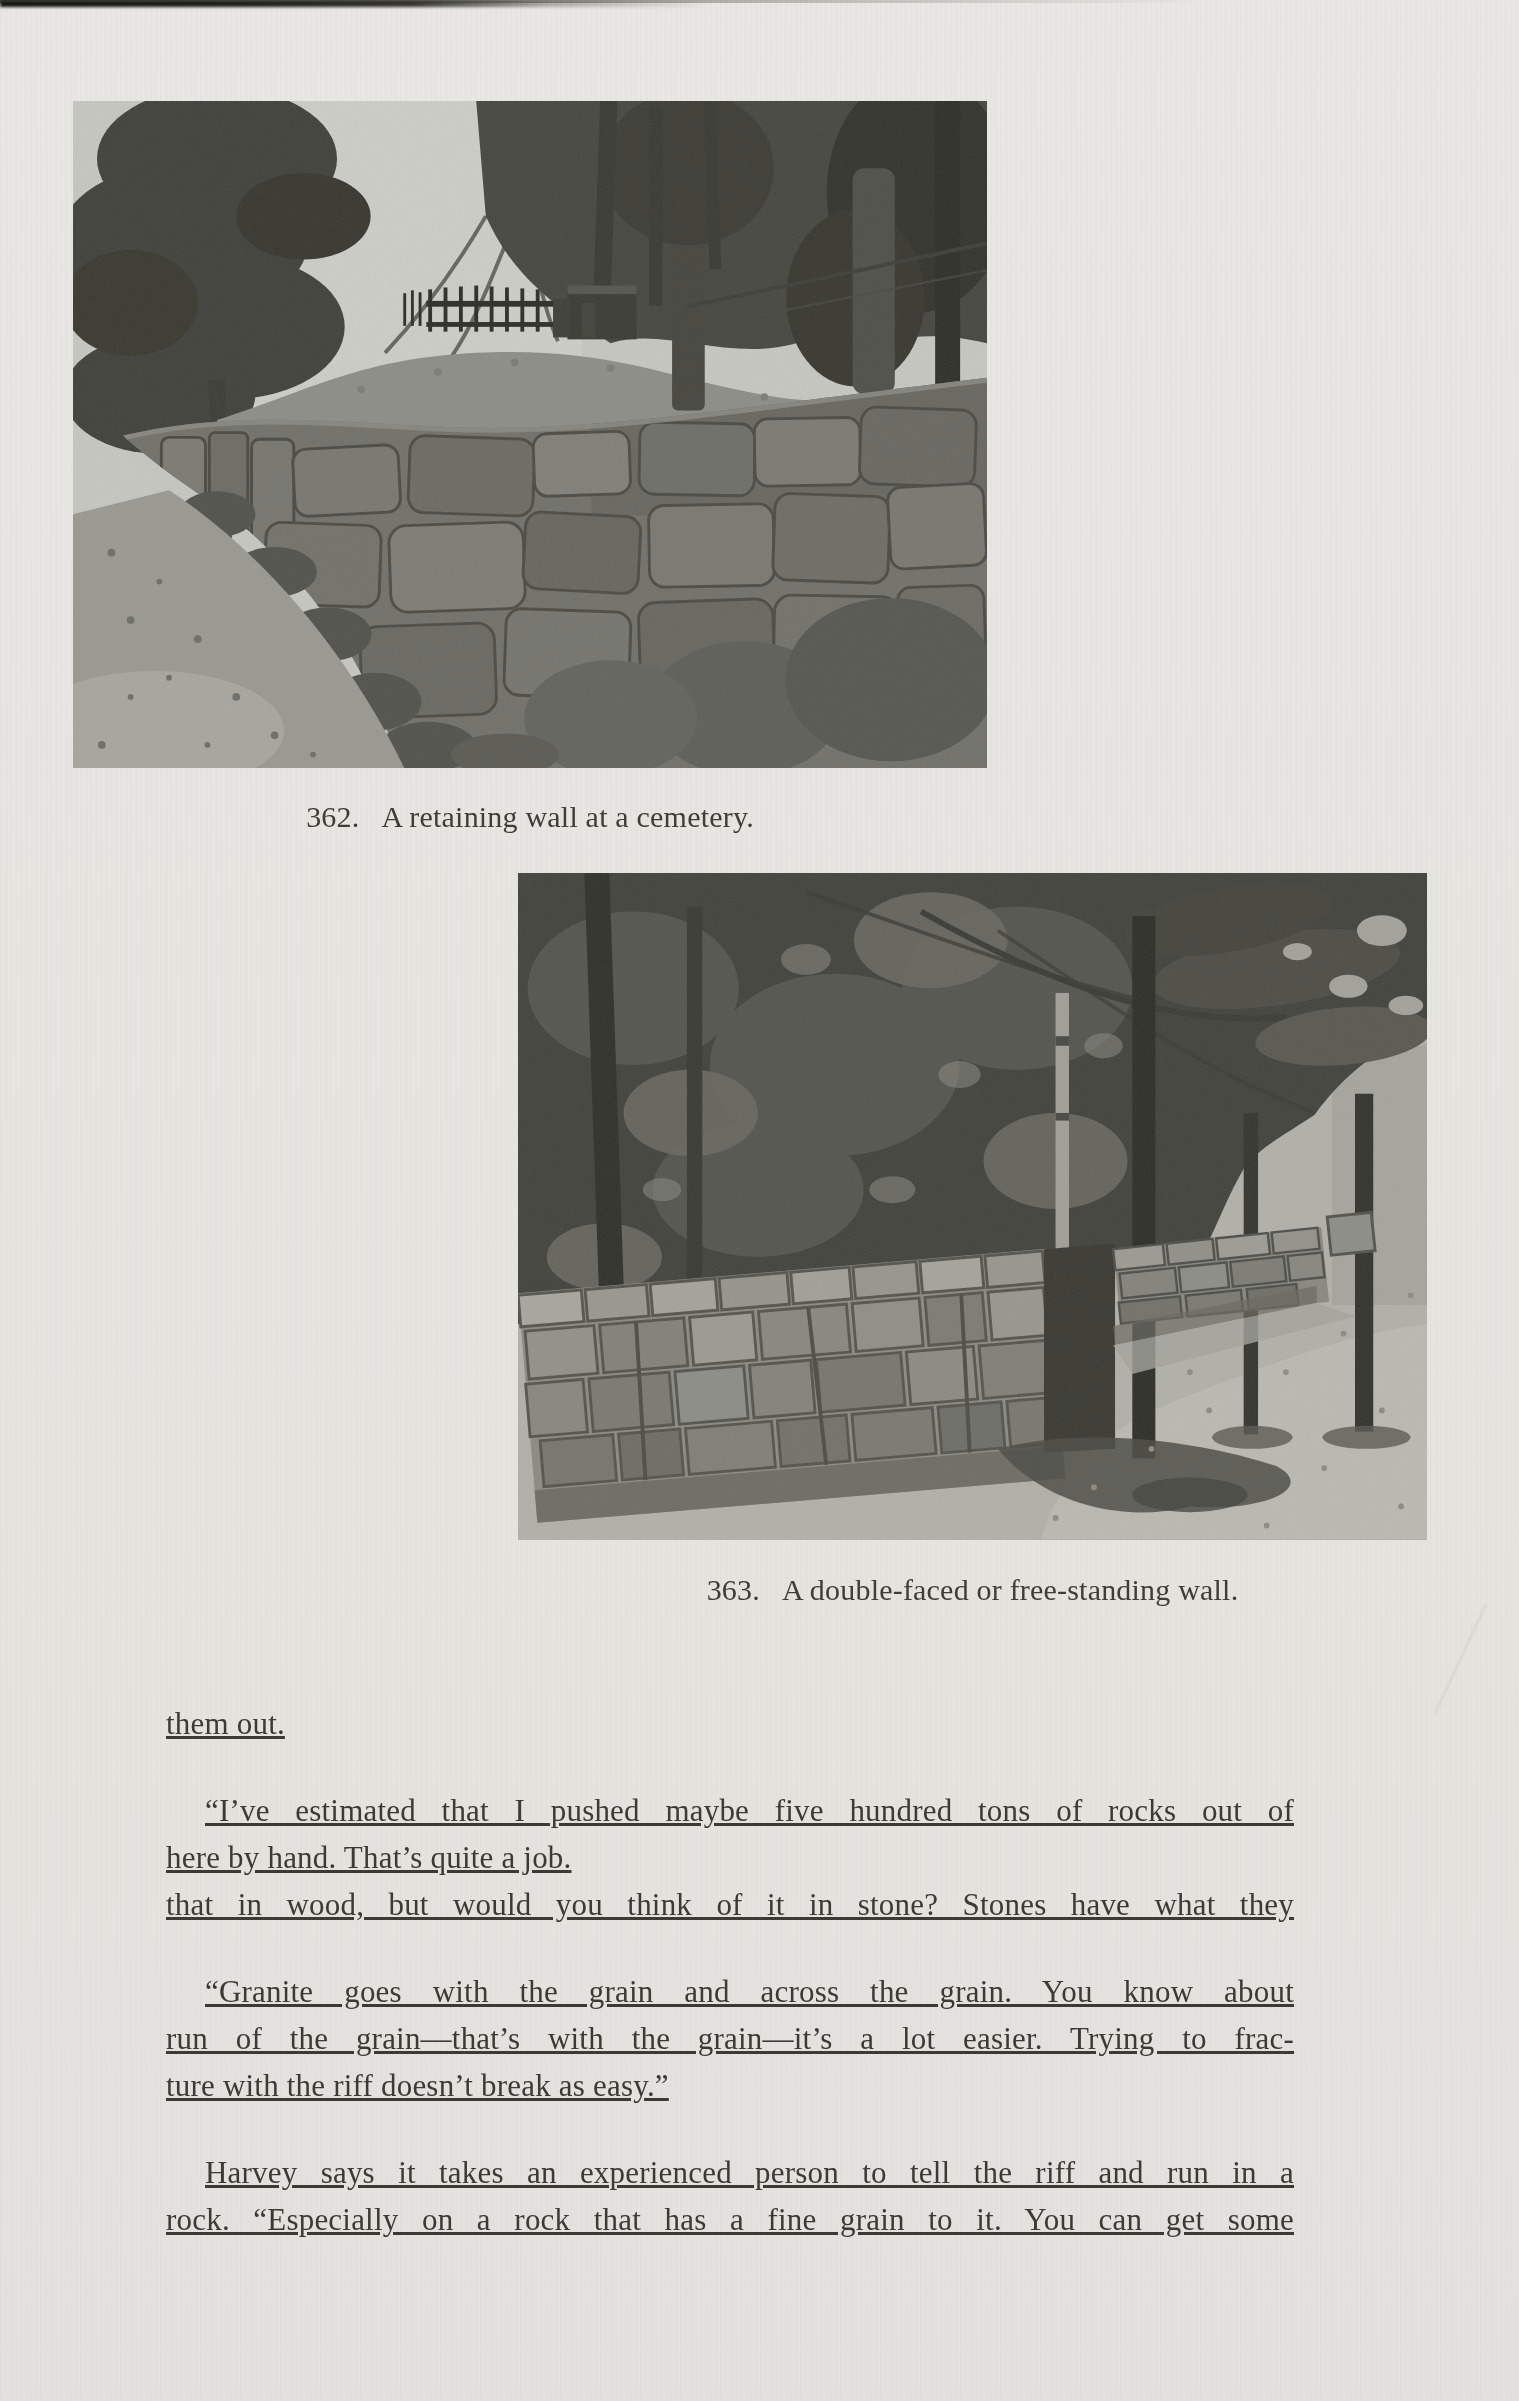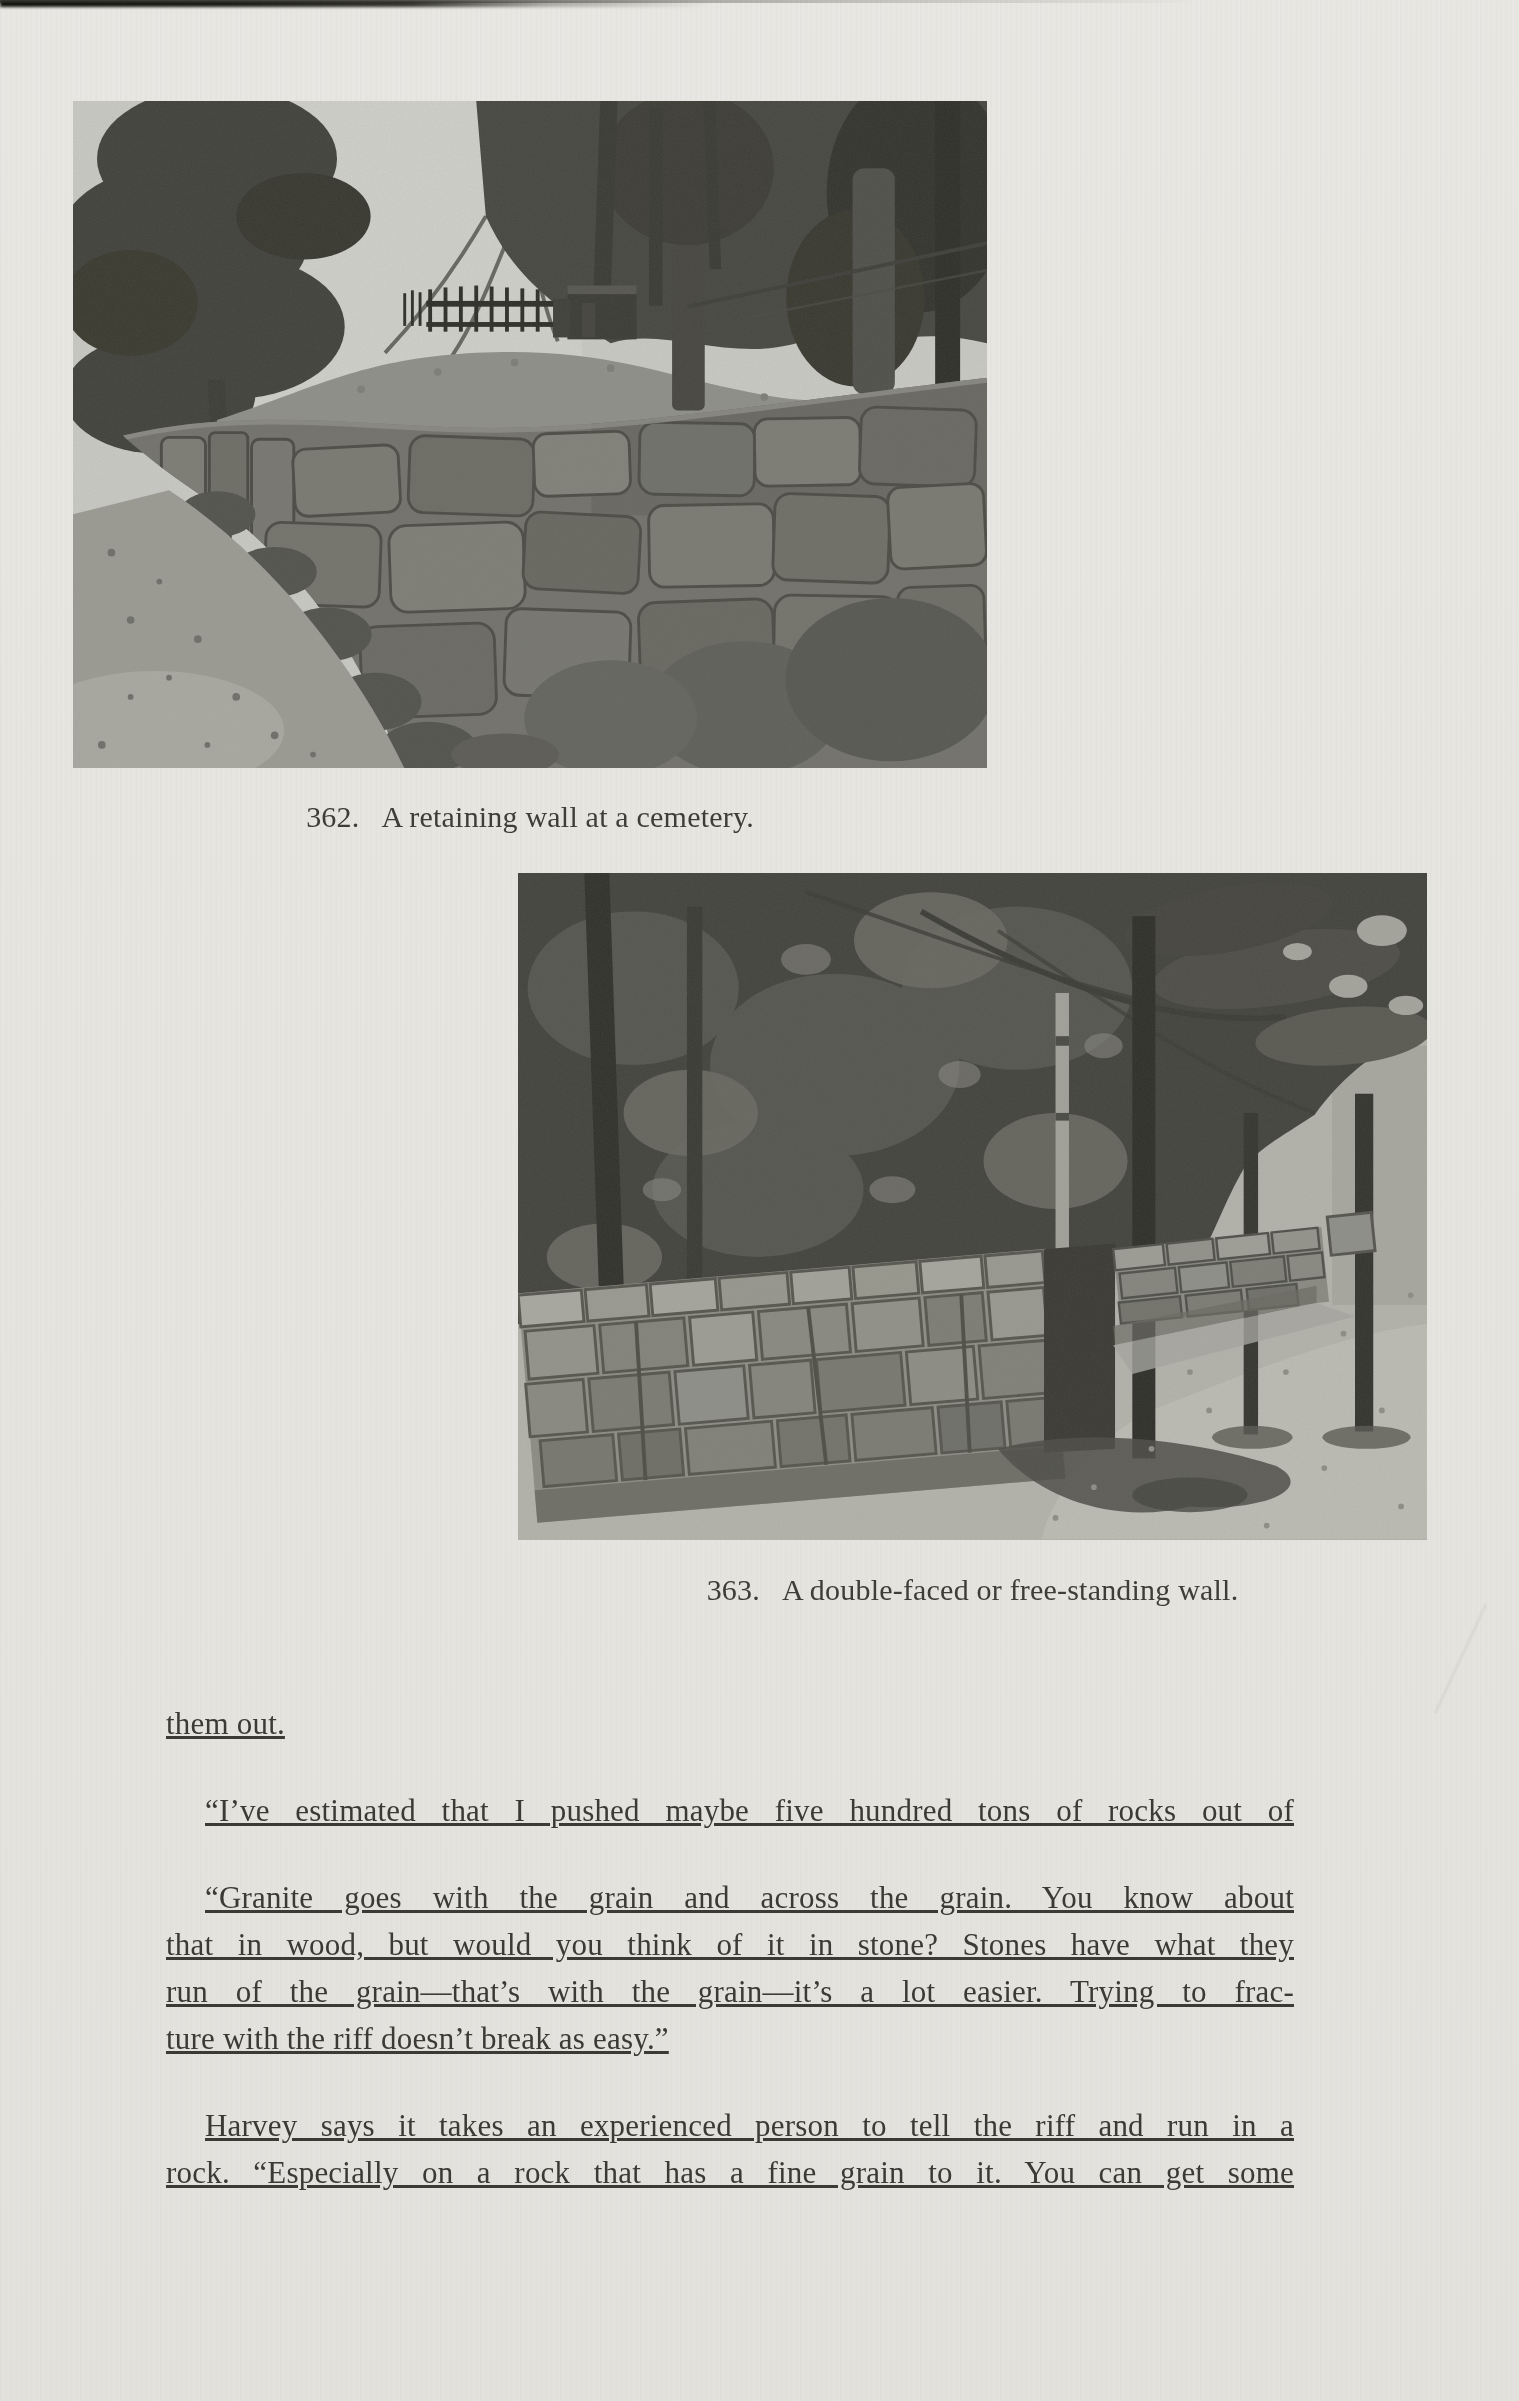--- a/index.html
+++ b/index.html
@@ -344,22 +344,23 @@
 </svg>
 </div>
 
 <div class="caption" id="caption-2">
   <span class="cap-num">363.</span><span>A double-faced or free-standing wall.</span>
 </div>
 
 <div class="bodytext">
   <div class="line nj">them out.</div>
   <div class="line j ind">“I’ve estimated that I pushed maybe five hundred tons of rocks out of</div>
+  <div class="line nj">here by hand. That’s quite a job.</div>
+  <div class="line j">that in wood, but would you think of it in stone? Stones have what they</div>
   <div class="line j ind">“Granite goes with the grain and across the grain. You know about</div>
-  <div class="line j">that in wood, but would you think of it in stone? Stones have what they</div>
   <div class="line j">run of the grain—that’s with the grain—it’s a lot easier. Trying to frac-</div>
   <div class="line nj">ture with the riff doesn’t break as easy.”</div>
   <div class="line j ind">Harvey says it takes an experienced person to tell the riff and run in a</div>
   <div class="line j">rock. “Especially on a rock that has a fine grain to it. You can get some</div>
 </div>
 
 <div class="crease"></div>
 
 
 </body></html>

